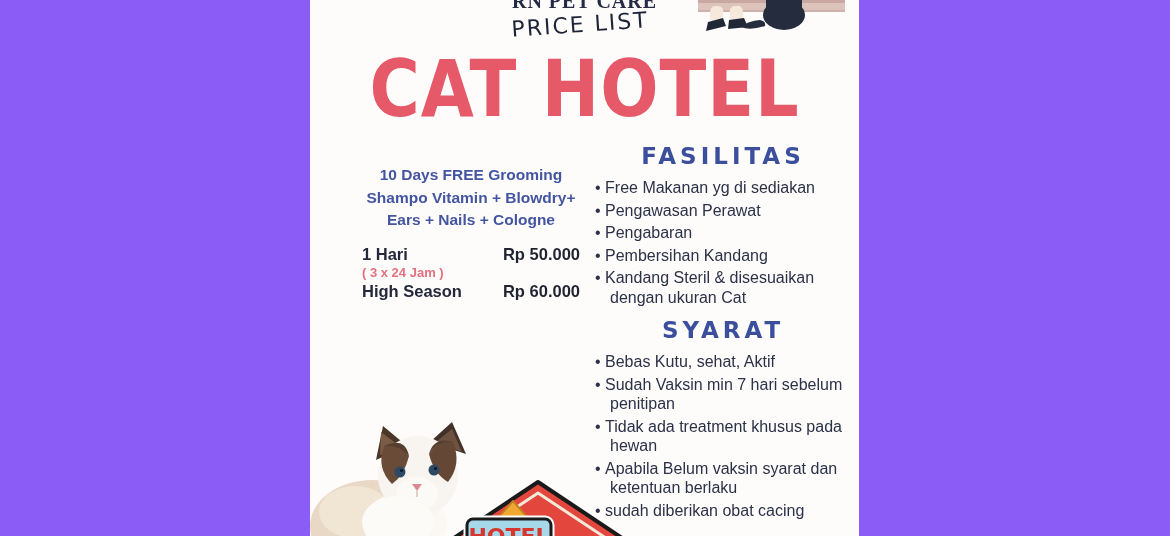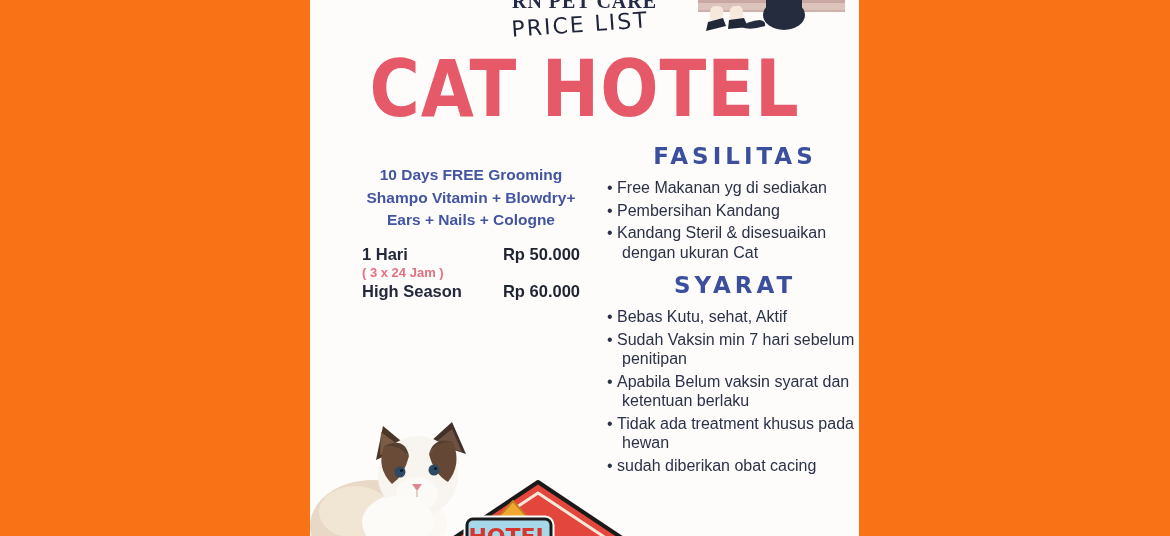--- a/index.html
+++ b/index.html
@@ -1,20 +1,20 @@
 <!DOCTYPE html>
 <html><head>
 <meta charset="utf-8">
 <style>
   * { margin: 0; padding: 0; box-sizing: border-box; }
   html,body { background: #ffffff; }
   body { font-family: "Liberation Sans", sans-serif; }
   .stage {
     position: relative; width: 1170px; height: 536px;
-    background: #f97316; overflow: hidden; padding-left: 36px;
+    background: #8b5cf6; overflow: hidden; padding-left: 36px;
   }
   .flyer {
     position: absolute; left: 310px; top: 0; width: 549px; height: 536px;
     background: #fdfcfb; overflow: hidden;
   }
   
   .brand {
     position: absolute; top: -10px; left: 0; width: 549px; text-align: center;
     font-family: "Liberation Serif", serif; font-weight: bold;
     font-size: 20px; letter-spacing: 1px; color: #262b45;
@@ -38,21 +38,21 @@
   .promo {
     text-align: center; color: #4355a0; font-weight: bold;
     font-size: 15.5px; line-height: 22.5px;
   }
   .price-table { margin-top: 13px; padding: 0 6px; }
   .price-row { display: flex; justify-content: space-between; align-items: center; }
   .price-label { color: #23283a; font-weight: bold; font-size: 16.5px; }
   .price-value { color: #1f2430; font-weight: bold; font-size: 16.5px; }
   .price-note { color: #e4707f; font-weight: bold; font-size: 13px; line-height: 18px; }
   
-  .right-col { position: absolute; left: 297px; top: 143px; width: 256px; }
+  .right-col { position: absolute; left: 285px; top: 143px; width: 256px; }
   .section-heading {
     text-align: center; color: #3b4f9d; font-family: "DejaVu Sans", sans-serif;
     font-weight: bold; font-size: 23px; letter-spacing: 4px;
   }
   .bullet-list { list-style: none; margin-top: 9px; }
   .bullet-list li {
     color: #2b3147; font-weight: normal; font-size: 16px; line-height: 19.5px;
     padding-left: 15px; text-indent: -15px; margin-bottom: 3px;
   }
   .bullet-list li::before { content: "\2022\00a0"; }
@@ -111,30 +111,32 @@
             <div class="price-note"></div>
           </div>
         </div>
     </div>
 
     <div class="right-col">
       <div class="section-heading">FASILITAS</div>
       <ul class="bullet-list">
 
       <li>Free Makanan yg di sediakan</li>
+          <li>Pengawasan Perawat</li>
+          <li>Pengabaran</li>
           <li>Pembersihan Kandang</li>
           <li>Kandang Steril &amp; disesuaikan dengan ukuran Cat</li>
         </ul>
       <div class="section-heading section-syarat">SYARAT</div>
       <ul class="bullet-list">
 
       <li>Bebas Kutu, sehat, Aktif</li>
           <li>Sudah Vaksin min 7 hari sebelum penitipan</li>
+          <li>Tidak ada treatment khusus pada hewan</li>
           <li>Apabila Belum vaksin syarat dan ketentuan berlaku</li>
-          <li>Tidak ada treatment khusus pada hewan</li>
           <li>sudah diberikan obat cacing</li>
         </ul>
     </div>
 
     <div class="cat-photo">
       <svg width="175" height="122" viewBox="0 0 175 122">
         <ellipse cx="62" cy="112" rx="62" ry="46" fill="#e9d8c5"></ellipse>
         <ellipse cx="45" cy="98" rx="36" ry="26" fill="#f1e5d4"></ellipse>
         <ellipse cx="95" cy="110" rx="42" ry="32" fill="#fbf8f4"></ellipse>
         <polygon points="73,12 97,32 66,46" fill="#4a3527"></polygon>

